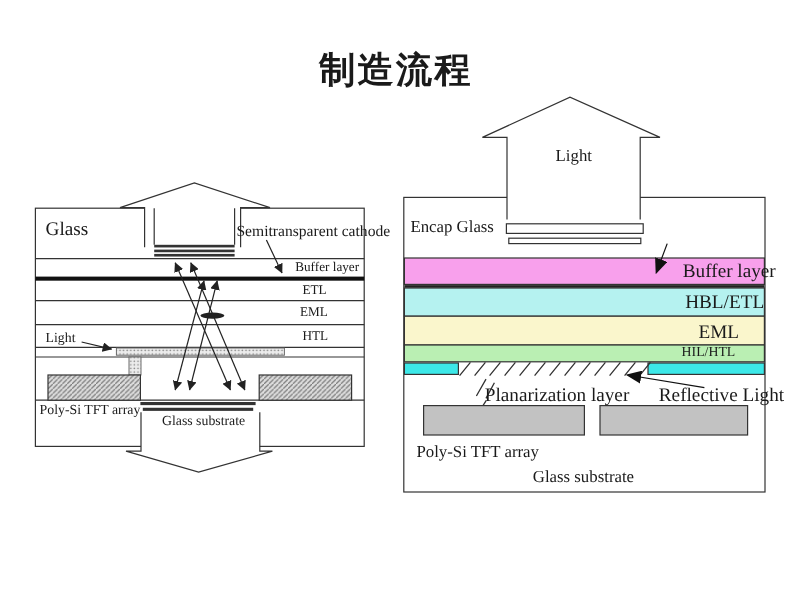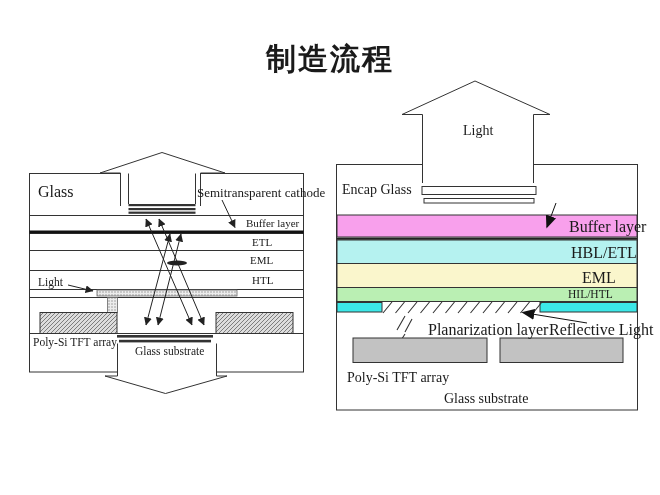--- a/index.html
+++ b/index.html
@@ -134,18 +134,18 @@
   <div class="lbl fs115" style="left:38px;top:276px">Light</div>
   <div class="lbl fs115" style="left:33px;top:336px">Poly-Si TFT array</div>
   <div class="lbl fs115" style="left:135px;top:345px">Glass substrate</div>
 
   <div class="lbl fs125" style="left:463px;top:123px">Light</div>
   <div class="lbl fs125" style="left:342px;top:182px">Encap Glass</div>
   <div class="lbl fs12" style="left:569px;top:218px">Buffer layer</div>
   <div class="lbl fs12" style="left:571px;top:244px">HBL/ETL</div>
   <div class="lbl fs12" style="left:582px;top:269px">EML</div>
   <div class="lbl fs115" style="left:568px;top:288px">HIL/HTL</div>
-  <div class="lbl fs12" style="left:428px;top:321px">Planarization layer</div>
+  <div class="lbl fs12" style="left:404px;top:321px">Planarization layer</div>
   <div class="lbl fs12" style="left:549px;top:321px">Reflective Light</div>
   <div class="lbl fs125" style="left:347px;top:370px">Poly-Si TFT array</div>
   <div class="lbl fs125" style="left:444px;top:391px">Glass substrate</div>
 
 </div>
 
 </body></html>

